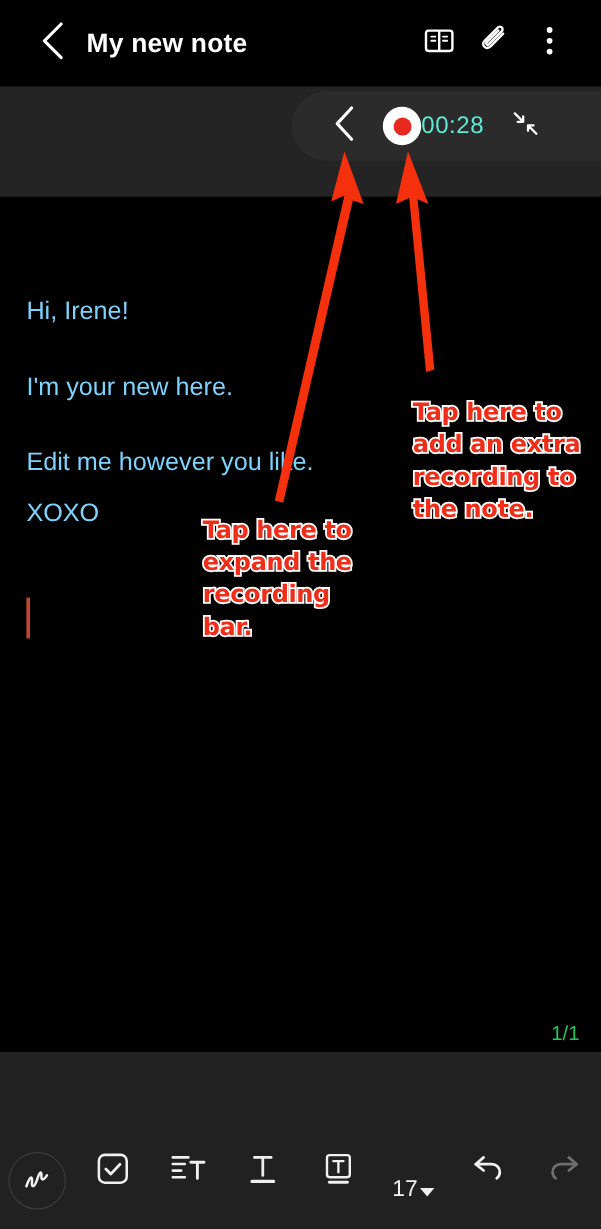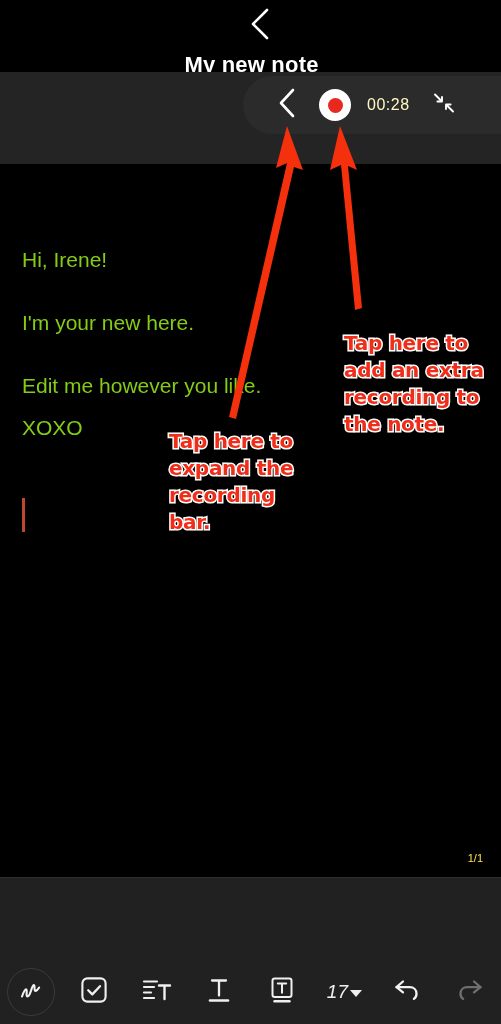--- a/index.html
+++ b/index.html
@@ -9,21 +9,21 @@
     font-family:"Liberation Sans", sans-serif;
     color:#fff;
     position:relative;
     overflow:hidden;
   }
 
   
   #app-header {
     position:absolute; left:0; top:0; width:501px; height:72px;
     background:#000;
-    display:flex; align-items:center;flex-direction:column;
+    display:flex; align-items:center;
   }
   #back-btn {
     width:52px; height:52px; margin-left:18px;
     display:flex; align-items:center; justify-content:center;
     flex:none;
   }
   #note-title {
     font-size:22px; font-weight:bold; color:#fff;
     letter-spacing:.2px;
     margin-left:2px;
@@ -55,46 +55,46 @@
   #rec-record-btn {
     width:32px; height:32px; border-radius:50%;
     background:#fff; margin-left:6px; flex:none;
     display:flex; align-items:center; justify-content:center;
   }
   #rec-record-btn i {
     display:block; width:15px; height:15px; border-radius:50%;
     background:#e8291f;
   }
   #rec-timer {
-    font-size:16px; color:#fef9c3; margin-left:16px;
+    font-size:20px; color:#5eead4; margin-left:0;
     font-variant-numeric:tabular-nums; letter-spacing:.5px;
   }
   #rec-minimize { width:44px; height:44px; margin-left:12px;
     display:flex; align-items:center; justify-content:center; }
 
   
   #note-body {
     position:absolute; left:0; top:164px; width:501px; height:713px;
     background:#000;
   }
   .note-line {
     position:absolute; left:22px;
-    font-size:21px; color:#84cc16; white-space:nowrap;
+    font-size:21px; color:#7dd3fc; white-space:nowrap;
   }
   #note-line-0 { top:248px; }
   #note-line-1 { top:311px; }
   #note-line-2 { top:374px; }
   #note-line-3 { top:416px; }
   #text-caret {
     position:absolute; left:22px; top:498px;
     width:3px; height:34px; background:#c2452e;
   }
   #page-indicator {
     position:absolute; right:18px; top:852px;
-    font-size:11px; color:#fde047;
+    font-size:17px; color:#22c55e;
   }
 
   
   #annotation-layer {
     position:absolute; left:0; top:0; width:501px; height:1024px;
     pointer-events:none;
   }
   .annot-text {
     position:absolute;
     font-family:"DejaVu Sans", sans-serif;
@@ -114,21 +114,21 @@
     position:absolute; left:0; top:877px; width:501px; height:147px;
     background:#212121;
     border-top:1px solid #2e2e2e;
   }
   #format-toolbar {
     position:absolute; left:0; bottom:0; width:501px; height:64px;
     display:flex; align-items:center;
   }
   .tb-item {
     flex:1; height:64px;
-    display:flex; align-items:center; justify-content:center;font-style:italic;
+    display:flex; justify-content:center;
   }
   #tb-pen-circle {
     width:48px; height:48px; border-radius:50%;
     border:1px solid #3b3b3b;
     display:flex; align-items:center; justify-content:center;
   }
   #tb-fontsize {
     display:flex; align-items:center; gap:2px;
     font-size:19px; color:#f0f0f0;
   }

